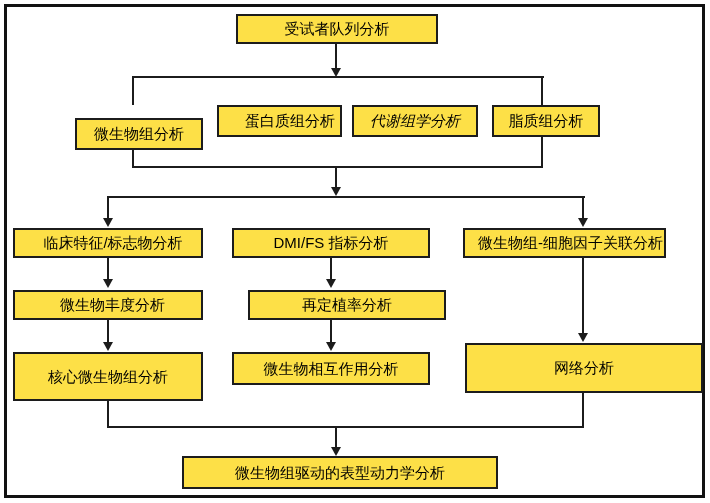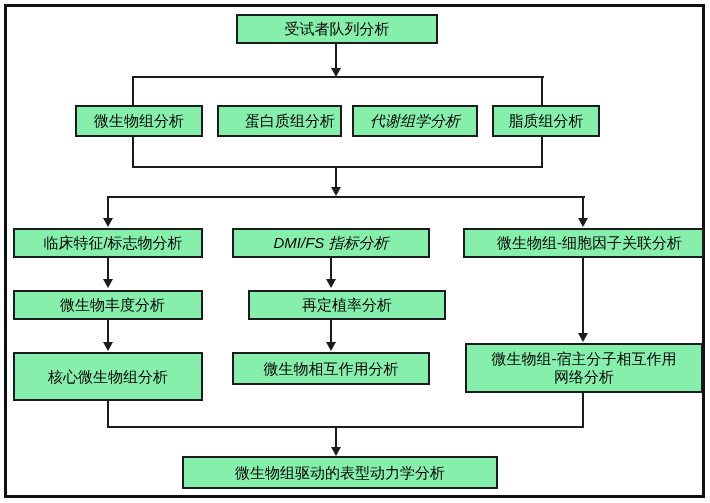--- a/index.html
+++ b/index.html
@@ -1,77 +1,76 @@
 <!DOCTYPE html>
 <html><head>
 <meta charset="utf-8">
 <style>
   html,body{margin:0;padding:0;background:#ffffff;}
   body{width:710px;height:503px;position:relative;overflow:hidden;
        font-family:"Liberation Sans",sans-serif;}
   .frame{position:absolute;left:4px;top:4px;width:701px;height:494px;
          border:3px solid #111;box-sizing:border-box;background:#fff;}
-  .node{position:absolute;background:#86efac;border:2px solid #1c1c1c;
+  .node{position:absolute;background:#fde047;border:2px solid #1c1c1c;
         box-sizing:border-box;display:flex;flex-direction:column;
         align-items:center;justify-content:center;text-align:center;
         font-size:15px;line-height:1.2;color:#000;white-space:nowrap;z-index:2;}
   .hline,.vline{position:absolute;background:#1c1c1c;z-index:1;}
   .hline{height:2px;}
   .vline{width:2px;}
   .ah{position:absolute;width:0;height:0;z-index:1;
       border-left:5px solid transparent;border-right:5px solid transparent;
       border-top:9px solid #1c1c1c;}
 </style>
 </head>
 <body>
 
 <div class="frame"></div>
 
 <div class="node" style="left:236px;top:14px;width:202px;height:30px;">
   <span>受试者队列分析</span>
 </div>
 
-<div class="node" style="left:75px;top:105px;width:128px;height:32px;">
+<div class="node" style="left:75px;top:118px;width:128px;height:32px;">
   <span>微生物组分析</span>
 </div>
 <div class="node" style="left:217px;top:105px;width:125px;height:32px;padding-left:21px;">
   <span>蛋白质组分析</span>
 </div>
 <div class="node" style="left:352px;top:105px;width:126px;height:32px;font-style:italic;">
   <span>代谢组学分析</span>
 </div>
 <div class="node" style="left:492px;top:105px;width:108px;height:32px;">
   <span>脂质组分析</span>
 </div>
 
 <div class="node" style="left:13px;top:228px;width:190px;height:30px;padding-left:10px;">
   <span>临床特征/标志物分析</span>
 </div>
-<div class="node" style="left:232px;top:228px;width:198px;height:30px;font-style:italic;">
+<div class="node" style="left:232px;top:228px;width:198px;height:30px;">
   <span>DMI/FS 指标分析</span>
 </div>
-<div class="node" style="left:463px;top:228px;width:241px;height:30px;padding-left:12px;">
+<div class="node" style="left:463px;top:228px;width:203px;height:30px;padding-left:12px;">
   <span>微生物组-细胞因子关联分析</span>
 </div>
 
 <div class="node" style="left:13px;top:290px;width:190px;height:30px;padding-left:9px;">
   <span>微生物丰度分析</span>
 </div>
 <div class="node" style="left:248px;top:290px;width:198px;height:30px;">
   <span>再定植率分析</span>
 </div>
 
 <div class="node" style="left:13px;top:352px;width:190px;height:49px;">
   <span>核心微生物组分析</span>
 </div>
 <div class="node" style="left:232px;top:352px;width:198px;height:33px;">
   <span>微生物相互作用分析</span>
 </div>
 <div class="node" style="left:465px;top:343px;width:238px;height:50px;">
-  <span>微生物组-宿主分子相互作用</span>
   <span>网络分析</span>
 </div>
 
 <div class="node" style="left:182px;top:456px;width:316px;height:33px;">
   <span>微生物组驱动的表型动力学分析</span>
 </div>
 
 <div class="vline" style="left:335px;top:44px;height:25px;"></div>
 <div class="ah" style="left:331px;top:68px;"></div>
 <div class="hline" style="left:132px;top:76px;width:412px;"></div>

